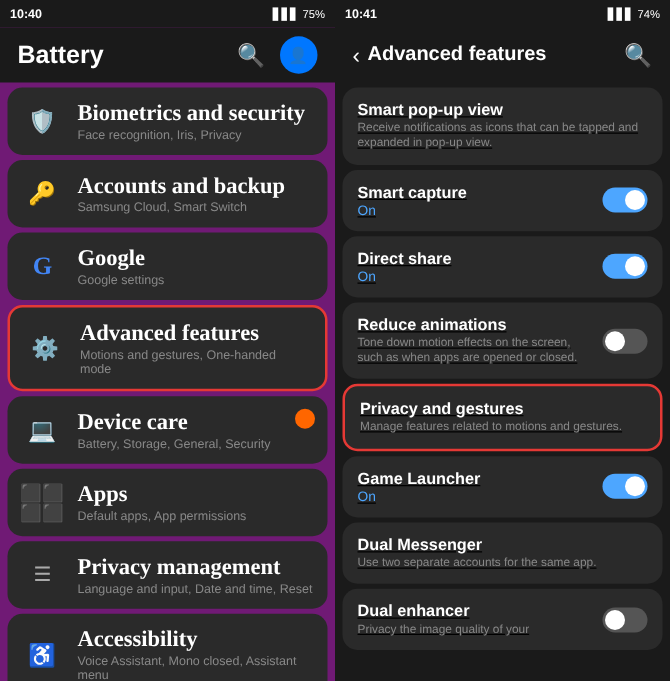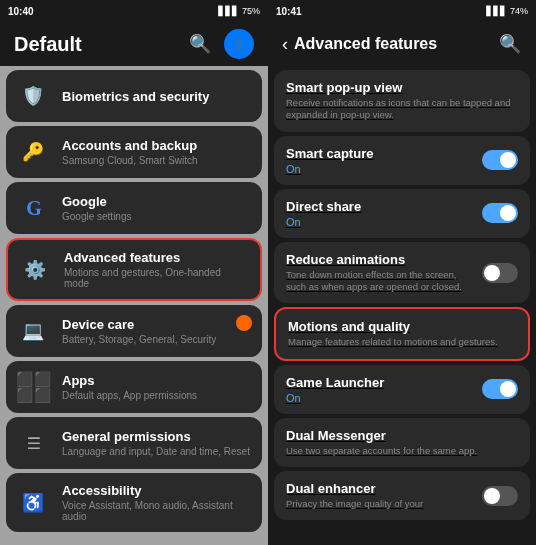--- a/index.html
+++ b/index.html
@@ -10,21 +10,21 @@
       flex-direction: row;
       font-family: 'Segoe UI', sans-serif;
       background: #000;
       overflow: hidden;
     }
 
     
     .left-panel {
       width: 268px;
       height: 545px;
-      background: #a3a3a3;
+      background: #701a75;
       display: flex;
       flex-direction: column;
       overflow: hidden;
     }
 
     .status-bar {
       height: 22px;
       background: #1a1a1a;
       display: flex;
       align-items: center;
@@ -99,23 +99,24 @@
       height: 32px;
       display: flex;
       align-items: center;
       justify-content: center;
       font-size: 18px;
       flex-shrink: 0;
     }
 
     .item-text { flex: 1; }
     .item-title {
-      font-size: 13px;
+      font-size: 18px;
       font-weight: 600;
       color: #fff;
+      font-family: Liberation Serif, serif;
     }
     .item-subtitle {
       font-size: 10px;
       color: #888;
       margin-top: 2px;
     }
 
     .badge {
       width: 16px;
       height: 16px;
@@ -250,33 +251,34 @@
 <div class="left-panel">
   <div class="status-bar">
     <span class="status-left">10:40</span>
     <span class="status-right">
       <span>▋▋▋</span>
       <span>75%</span>
     </span>
   </div>
 
   <div class="header-bar">
-    <span class="header-title">Default</span>
+    <span class="header-title">Battery</span>
     <div class="header-icons">
       <span style="color:#fff; font-size:18px;">🔍</span>
       <div class="icon-circle">👤</div>
     </div>
   </div>
 
   <div class="settings-list">
 
     <div class="settings-item">
       <div class="item-icon" style="color:#4da6ff;">🛡️</div>
       <div class="item-text">
         <div class="item-title">Biometrics and security</div>
+        <div class="item-subtitle">Face recognition, Iris, Privacy</div>
       </div>
     </div>
 
     <div class="settings-item">
       <div class="item-icon" style="color:#ffa500;">🔑</div>
       <div class="item-text">
         <div class="item-title">Accounts and backup</div>
         <div class="item-subtitle">Samsung Cloud, Smart Switch</div>
       </div>
     </div>
@@ -310,30 +312,30 @@
       <div class="item-icon" style="color:#4da6ff; font-size:14px;">⬛⬛<br>⬛⬛</div>
       <div class="item-text">
         <div class="item-title">Apps</div>
         <div class="item-subtitle">Default apps, App permissions</div>
       </div>
     </div>
 
     <div class="settings-item">
       <div class="item-icon" style="color:#aaa; font-size:16px;">☰</div>
       <div class="item-text">
-        <div class="item-title">General permissions</div>
+        <div class="item-title">Privacy management</div>
         <div class="item-subtitle">Language and input, Date and time, Reset</div>
       </div>
     </div>
 
     <div class="settings-item">
       <div class="item-icon" style="color:#aaa;">♿</div>
       <div class="item-text">
         <div class="item-title">Accessibility</div>
-        <div class="item-subtitle">Voice Assistant, Mono audio, Assistant audio</div>
+        <div class="item-subtitle">Voice Assistant, Mono closed, Assistant menu</div>
       </div>
     </div>
 
   </div>
 </div>
 
 <div class="right-panel">
   <div class="status-bar-right">
     <span class="status-left">10:41</span>
     <span class="status-right">
@@ -378,21 +380,21 @@
     <div class="right-item">
       <div class="right-item-text">
         <div class="right-item-title">Reduce animations</div>
         <div class="right-item-subtitle">Tone down motion effects on the screen, such as when apps are opened or closed.</div>
       </div>
       <div class="toggle off"></div>
     </div>
 
     <div class="right-item highlighted">
       <div class="right-item-text">
-        <div class="right-item-title">Motions and quality</div>
+        <div class="right-item-title">Privacy and gestures</div>
         <div class="right-item-subtitle">Manage features related to motions and gestures.</div>
       </div>
     </div>
 
     <div class="right-item">
       <div class="right-item-text">
         <div class="right-item-title">Game Launcher</div>
         <div class="right-item-title blue-text">On</div>
       </div>
       <div class="toggle on"></div>

